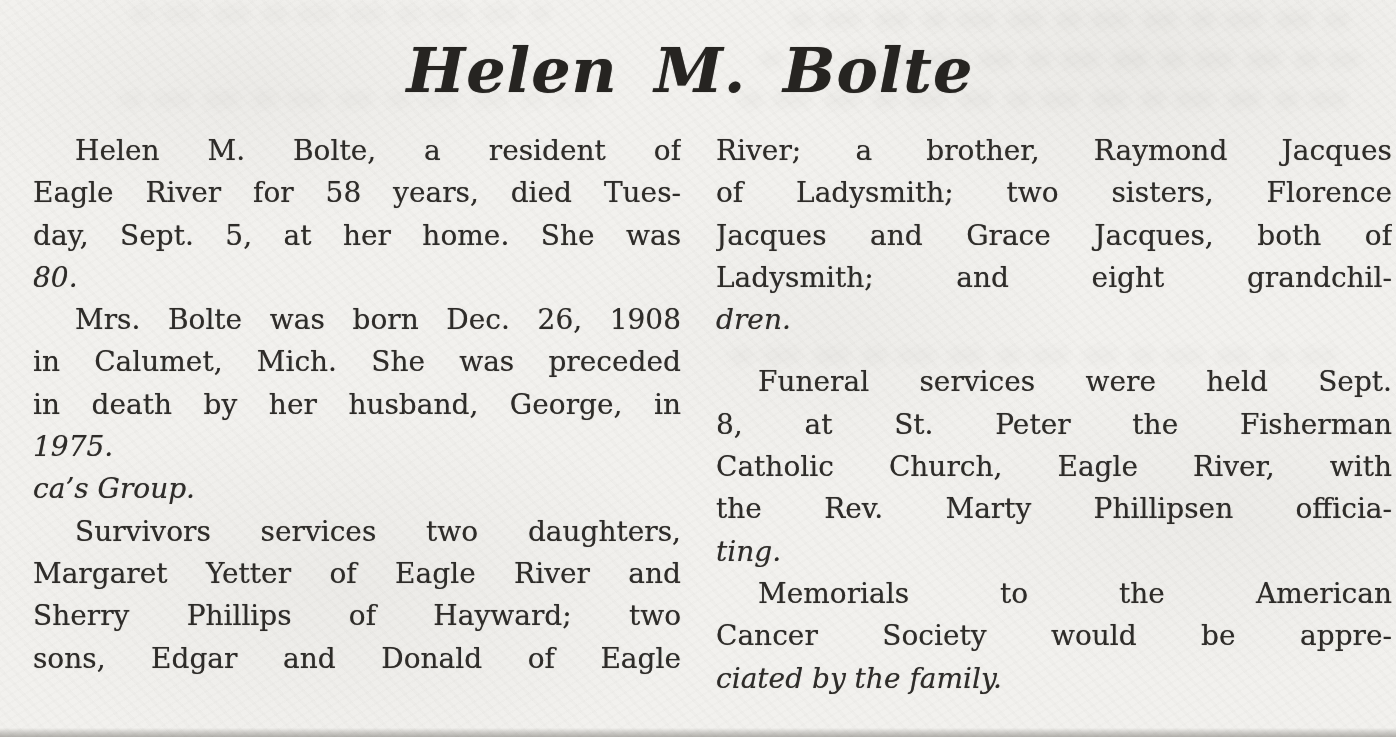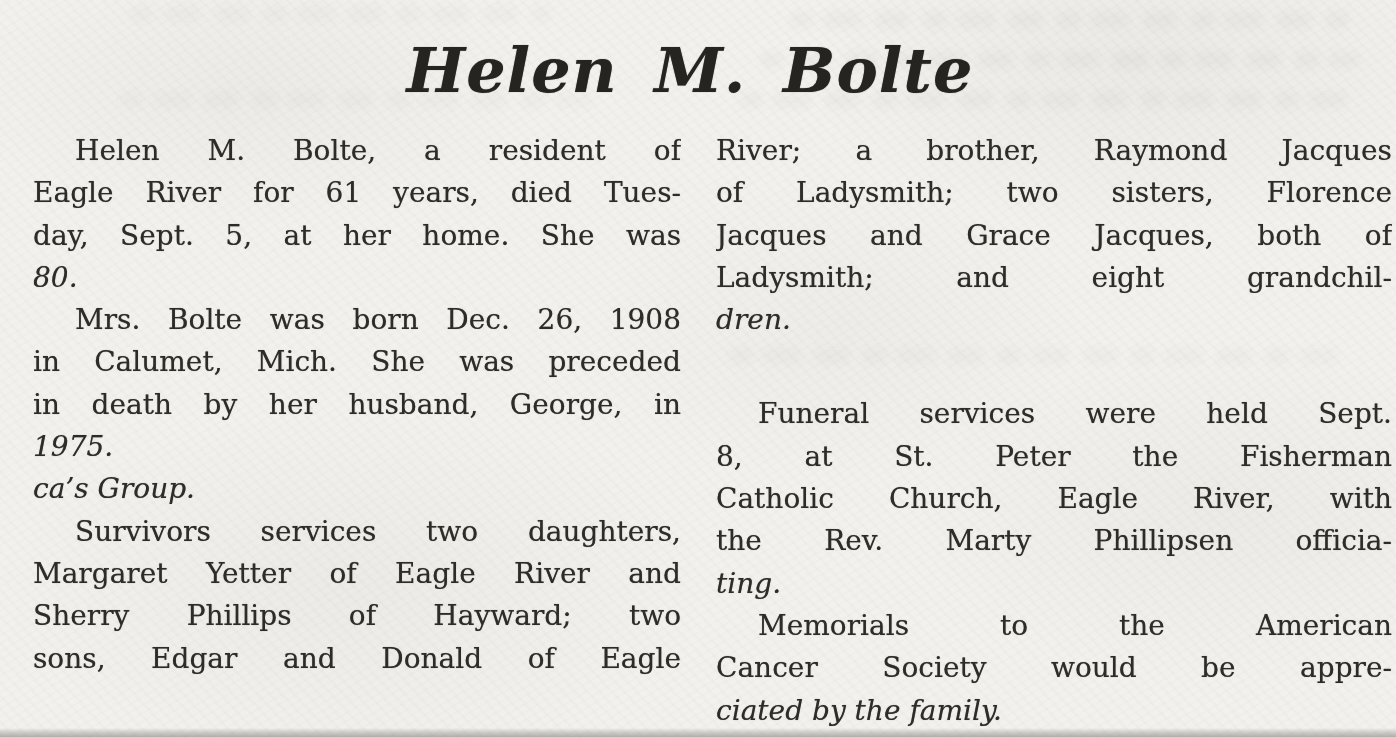--- a/index.html
+++ b/index.html
@@ -49,21 +49,21 @@
   .column {
     position: absolute;
     top: 130px;
     font-size: 28px;
     color: var(--ink);
     text-shadow: 0 0 0.8px rgba(46,44,41,0.6);
   }
   .col-left  { left: 33px;  width: 648px; }
   .col-right { left: 716px; width: 676px; }
   .para { margin: 0; }
-  .para.space-before { margin-top: 52px; }
+  .para.space-before { margin-top: 20px; }
   .line {
     height: 42.3px;
     line-height: 42.3px;
     white-space: nowrap;
     text-align: justify;
     text-align-last: justify;
     overflow: hidden;
   }
   .line.first-indent { text-indent: 42px; }
   .line.last { text-align-last: left; font-style: italic; }
@@ -110,21 +110,21 @@
   <div class="ghost g5"></div>
   <div class="ghost g6"></div>
 
   <div class="masthead">
     <h1>Helen M. Bolte</h1>
   </div>
 
   <div class="column col-left">
       <div class="para">
         <div class="line first-indent">Helen M. Bolte, a resident of</div>
-        <div class="line">Eagle River for 61 years, died Tues-</div>
+        <div class="line">Eagle River for 58 years, died Tues-</div>
         <div class="line">day, Sept. 5, at her home. She was</div>
         <div class="line last">80.</div>
       </div>
       <div class="para">
         <div class="line first-indent">Mrs. Bolte was born Dec. 26, 1908</div>
         <div class="line">in Calumet, Mich. She was preceded</div>
         <div class="line">in death by her husband, George, in</div>
         <div class="line last">1975.</div>
       </div>
       <div class="para">

